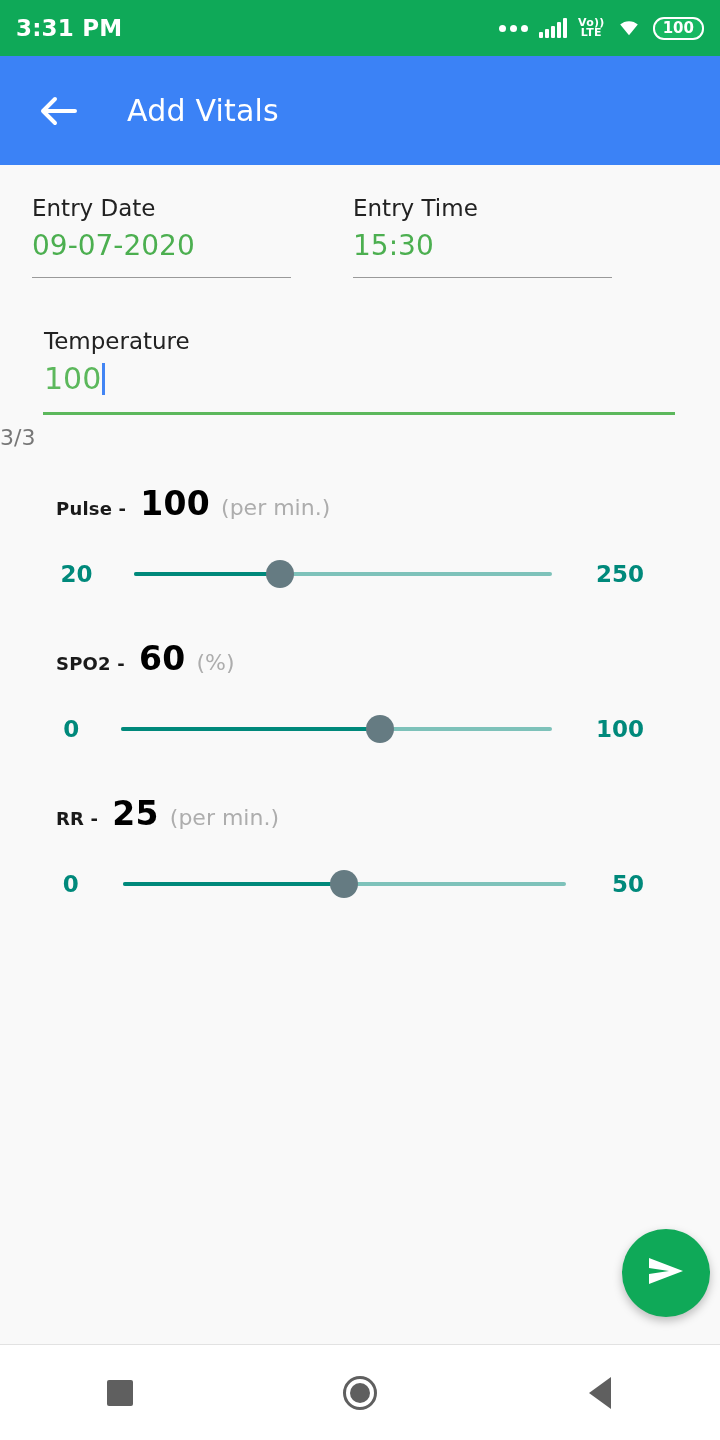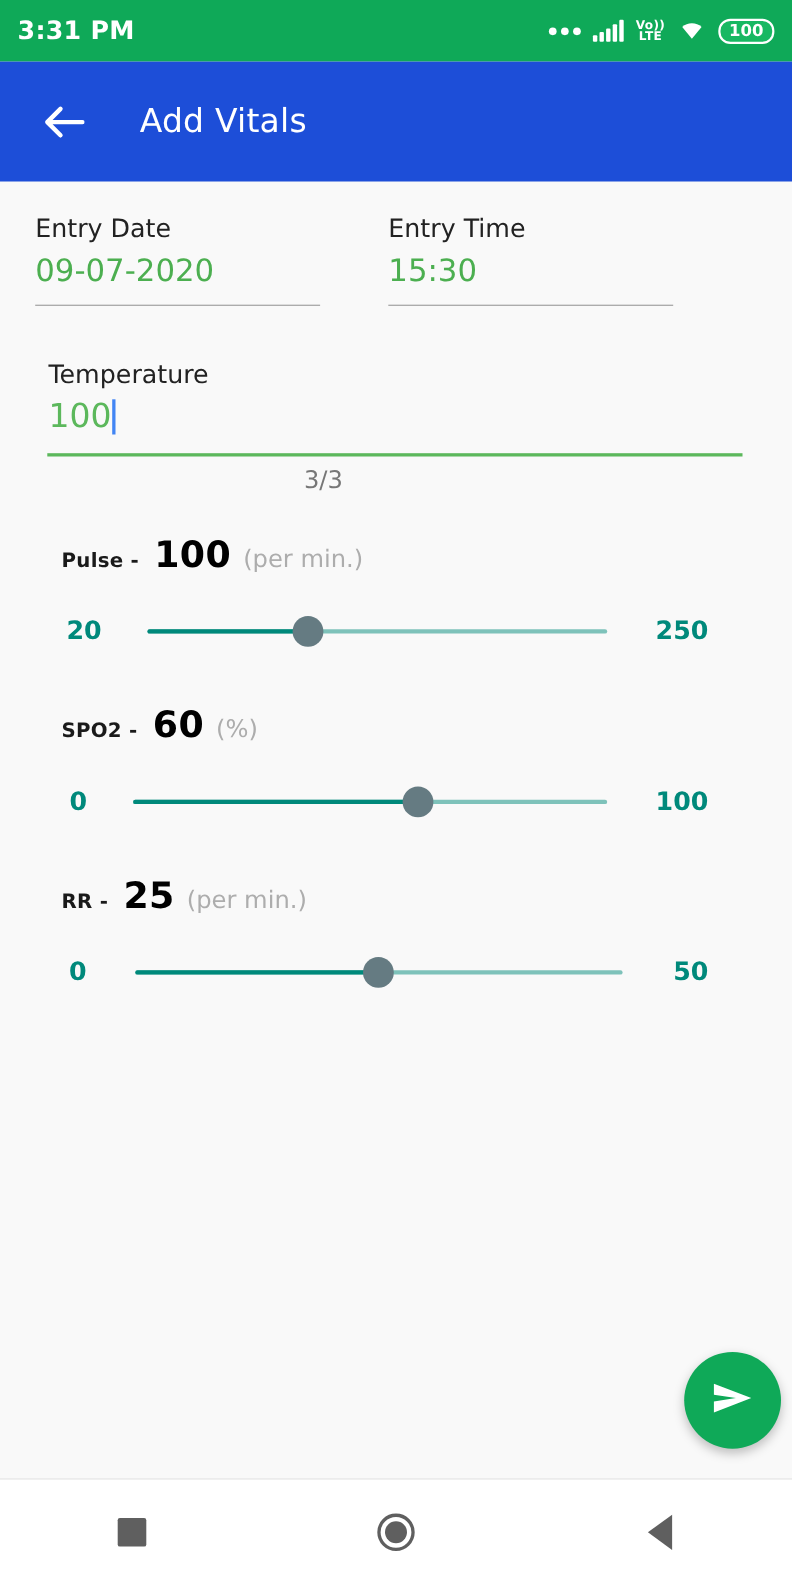--- a/index.html
+++ b/index.html
@@ -36,42 +36,42 @@
   .volte span{ display:block; }
 
   .battery{
     border:2px solid #fff; border-radius:11px; padding:1px 8px;
     font-size:15px; font-weight:bold; line-height:17px; background:#17b862;
   }
 
   
   .appbar{
     position:absolute; top:56px; left:0; width:720px; height:109px;
-    background:#1d4ed8; display:flex; align-items:center; padding-left:34px;
+    background:#3b82f6; display:flex; align-items:center; padding-left:34px;
   }
   .backbtn{ width:48px; height:48px; display:flex; align-items:center; justify-content:center; }
   .appbar-title{ color:#fff; font-size:30px; margin-left:45px; letter-spacing:.2px; }
 
   
   .form{ position:absolute; top:165px; left:0; width:644px; }
 
   .row-dt{ display:flex; padding:28px 32px 0 32px; }
   .field{ width:295px; }
   .field.right{ margin-left:62px; }
   .field-label{ font-size:23px; color:#222; line-height:30px; }
   .field-value{ font-size:28px; color:#4caf50; line-height:42px; margin-top:2px; }
   .field-underline{ height:1px; background:#9a9a9a; margin-top:10px; }
 
   .temp-wrap{ padding:0 44px 0 44px; margin-top:48px; }
   .temp-label{ font-size:23px; color:#222; line-height:30px;margin-top:20px; }
   .temp-value-line{ display:flex; align-items:center; height:46px; }
   .temp-value{ font-size:30px; color:#5cb85c; line-height:44px; }
   .caret{ width:3px; height:32px; background:#4285f4; margin-left:1px; }
   .temp-underline{ height:3px; background:#5cb85c; margin-top:10px; width:632px; margin-left:-1px; }
-  .counter{ text-align:center; font-size:22px; color:#777; padding-right:56px; margin-top:10px; }
+  .counter{ text-align:left; font-size:22px; color:#777; padding-right:56px; margin-top:10px; }
 
   
   .vital{ margin-top:22px; }
   .vital-head{ display:flex; align-items:baseline; padding-left:56px; }
   .v-name{ font-size:18px; font-weight:bold; color:#1a1a1a; letter-spacing:.2px; }
   .v-num{ font-size:33px; font-weight:bold; color:#000; margin-left:14px; letter-spacing:.3px;}
   .v-unit{ font-size:22px; color:#adadad; margin-left:11px; }
 
   .slider-row{ display:flex; align-items:center; margin-top:36px; padding:0 0 0 0; }
   .s-min{ font-size:23px; color:#00897b; font-weight:bold; text-align:right;padding-left:26px; }

